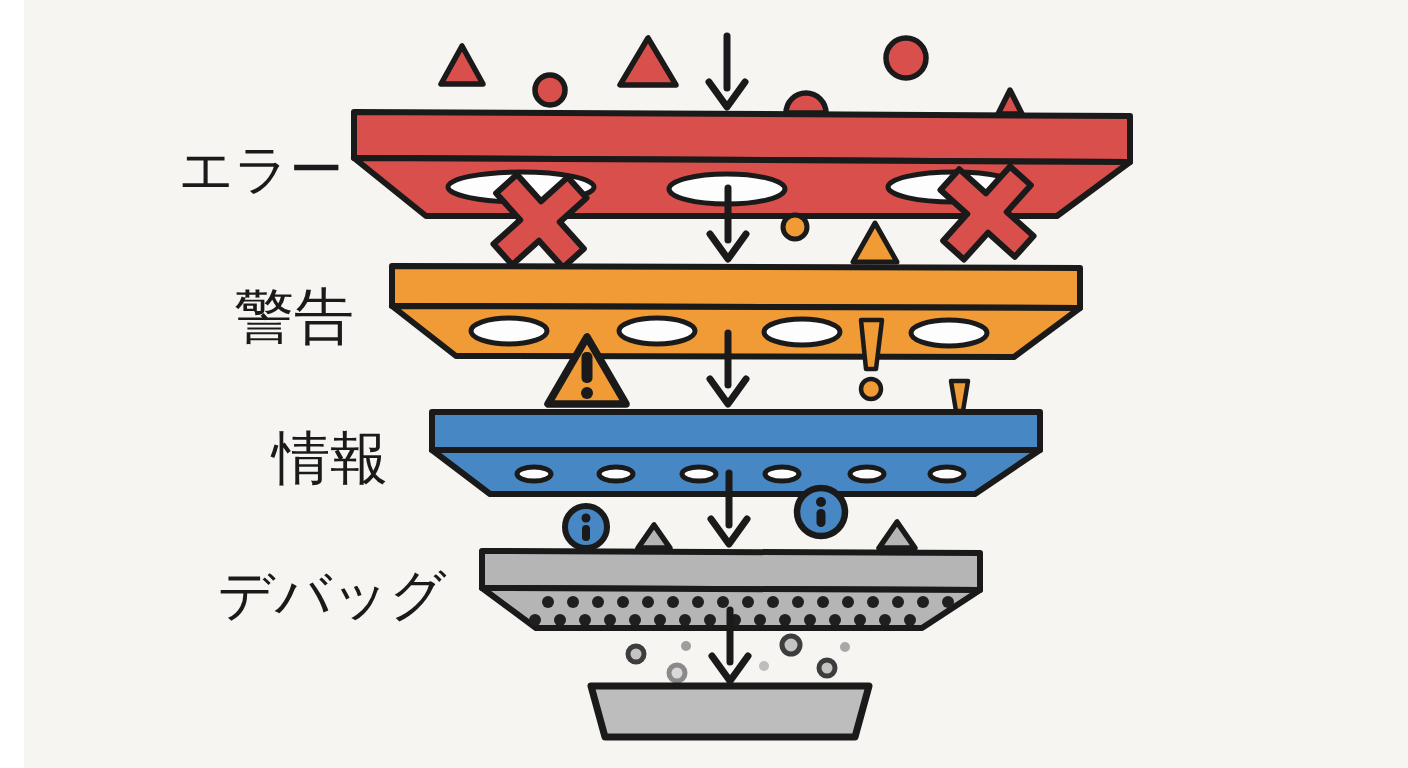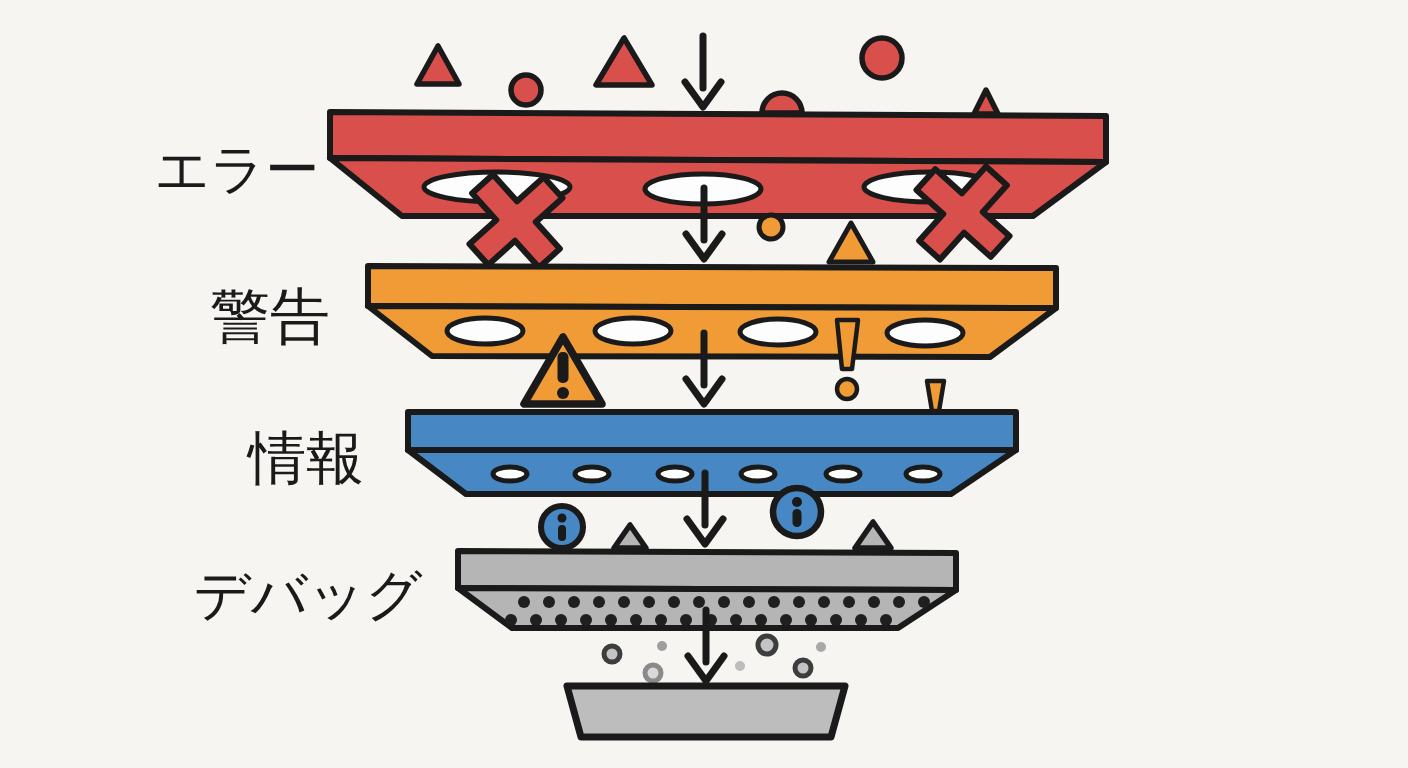--- a/index.html
+++ b/index.html
@@ -1,20 +1,20 @@
 <!DOCTYPE html>
 <html><head>
 <meta charset="utf-8">
 <style>
   html,body{margin:0;padding:0;}
   body{
     width:1408px;height:768px;overflow:hidden;
     font-family:"Liberation Sans","DejaVu Sans",sans-serif;
   }
-  #stage{width:1208px;height:768px;position:relative;}
+  #stage{width:1208px;height:768px;position:relative;padding-left:24px;}
   svg{display:block;}
   .outl{stroke:#1a1a1a;stroke-linejoin:round;stroke-linecap:round;}
   .lay{stroke-width:6;}
   .hole{stroke-width:5;}
   .shape{stroke-width:5.5;}
   .arrow{fill:none;stroke:#1a1a1a;stroke-width:7;stroke-linecap:round;stroke-linejoin:round;}
   .label{
     font-family:"Liberation Sans","DejaVu Sans",sans-serif;
     fill:#1a1a1a;font-weight:500;text-anchor:middle;
   }

